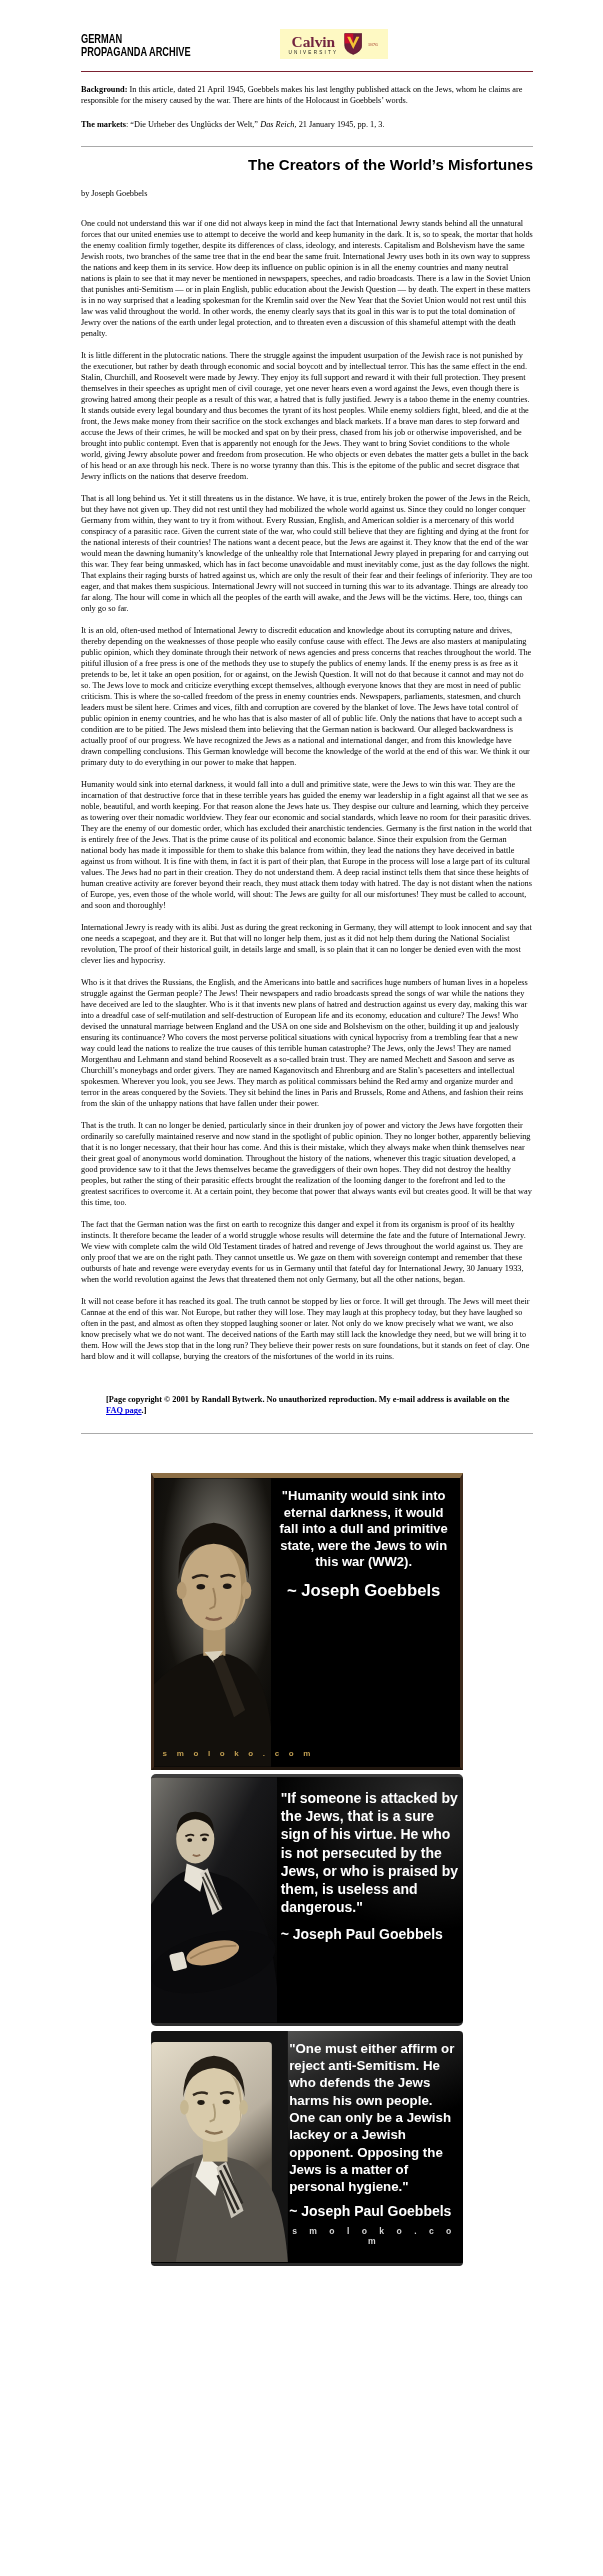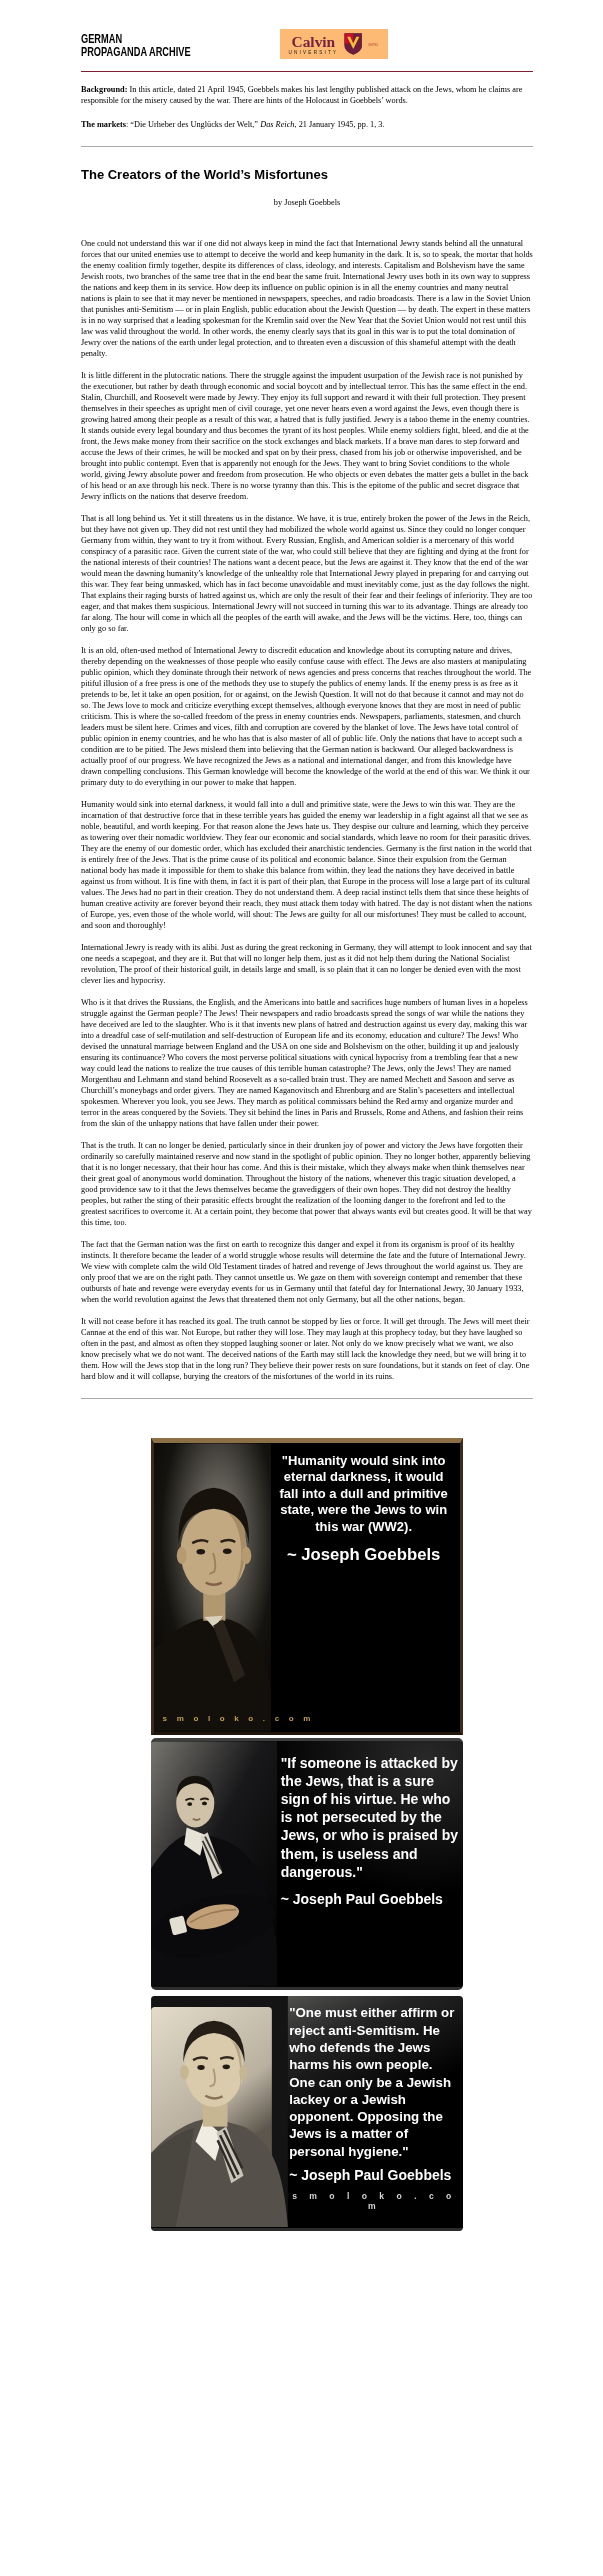--- a/index.html
+++ b/index.html
@@ -3,37 +3,37 @@
 <meta charset="utf-8">
 <style>
   html,body{margin:0;padding:0;background:#fff;}
   .page{width:604px;min-height:2576px;margin:0 auto;box-sizing:border-box;
         padding:28px 71px 11px 81px;font-family:"Liberation Serif",serif;color:#000;}
   
   .masthead{position:relative;height:38px;}
   .brand{font-family:"Liberation Sans",sans-serif;font-weight:bold;font-size:13.6px;
          line-height:0.95;transform:scaleX(.68);transform-origin:left center;
          letter-spacing:0;white-space:nowrap;padding-top:5px;}
-  .calvin-box{position:absolute;left:199px;top:1.2px;background:#fdba74;
+  .calvin-box{position:absolute;left:199px;top:1.2px;background:#fef9c3;
               padding:4.3px 10px 3.7px 8.6px;display:flex;align-items:center;gap:5.6px;}
   .calvin-stack{display:flex;flex-direction:column;align-items:center;}
   .calvin-word{font-family:"Liberation Serif",serif;font-weight:bold;font-size:15.4px;
                color:#73253f;line-height:1;}
   .calvin-univ{font-family:"Liberation Sans",sans-serif;font-size:4.6px;letter-spacing:2.2px;
                color:#1c1c1c;margin-top:1.2px;}
   .calvin-year{font-family:"Liberation Serif",serif;font-size:5px;color:#a33a2a;}
   .rule-maroon{border:none;border-top:1.9px solid #7b2130;margin:5px 0 0;}
   
   .intro p{font-size:8.3px;line-height:11px;margin:12.3px 0 0;}
   .rule-gray{border:none;border-top:1.2px solid #a9a9a9;margin:16px 0 0;}
-  .title{font-family:"Liberation Sans",sans-serif;font-weight:bold;font-size:13px;
-         text-align:left;margin:20px 0 0;}
-  .byline{text-align:center;font-size:8.3px;margin:16px 0 0;}
-  
-  .article{margin-top:31px;}
+  .title{font-family:"Liberation Sans",sans-serif;font-weight:bold;font-size:15px;
+         text-align:right;margin:9px 0 0;}
+  .byline{font-size:8.3px;margin:16px 0 0;}
+  
+  .article{margin-top:20px;}
   .article p{font-size:8.3px;line-height:11px;margin:0 0 11px;}
   
   .copyright{font-weight:bold;font-size:8.3px;line-height:11.7px;margin:32px 22px 0 25px;}
   a{cursor:pointer;}
   .lnk{color:#0000e0;text-decoration:underline;}
   .lnk-visited{color:#663366;text-decoration:underline;}
   .rule-footer{border:none;border-top:1.2px solid #aaa;margin:16px 0 0;}
   .goto p{font-size:9.3px;margin:15px 0 0;}
   
   .memes{width:312px;margin:39px auto 0;}
@@ -102,20 +102,21 @@
     <p>That is all long behind us. Yet it still threatens us in the distance. We have, it is true, entirely broken the power of the Jews in the Reich, but they have not given up. They did not rest until they had mobilized the whole world against us. Since they could no longer conquer Germany from within, they want to try it from without. Every Russian, English, and American soldier is a mercenary of this world conspiracy of a parasitic race. Given the current state of the war, who could still believe that they are fighting and dying at the front for the national interests of their countries! The nations want a decent peace, but the Jews are against it. They know that the end of the war would mean the dawning humanity’s knowledge of the unhealthy role that International Jewry played in preparing for and carrying out this war. They fear being unmasked, which has in fact become unavoidable and must inevitably come, just as the day follows the night. That explains their raging bursts of hatred against us, which are only the result of their fear and their feelings of inferiority. They are too eager, and that makes them suspicious. International Jewry will not succeed in turning this war to its advantage. Things are already too far along. The hour will come in which all the peoples of the earth will awake, and the Jews will be the victims. Here, too, things can only go so far.</p>
     <p>It is an old, often-used method of International Jewry to discredit education and knowledge about its corrupting nature and drives, thereby depending on the weaknesses of those people who easily confuse cause with effect. The Jews are also masters at manipulating public opinion, which they dominate through their network of news agencies and press concerns that reaches throughout the world. The pitiful illusion of a free press is one of the methods they use to stupefy the publics of enemy lands. If the enemy press is as free as it pretends to be, let it take an open position, for or against, on the Jewish Question. It will not do that because it cannot and may not do so. The Jews love to mock and criticize everything except themselves, although everyone knows that they are most in need of public criticism. This is where the so-called freedom of the press in enemy countries ends. Newspapers, parliaments, statesmen, and church leaders must be silent here. Crimes and vices, filth and corruption are covered by the blanket of love. The Jews have total control of public opinion in enemy countries, and he who has that is also master of all of public life. Only the nations that have to accept such a condition are to be pitied. The Jews mislead them into believing that the German nation is backward. Our alleged backwardness is actually proof of our progress. We have recognized the Jews as a national and international danger, and from this knowledge have drawn compelling conclusions. This German knowledge will become the knowledge of the world at the end of this war. We think it our primary duty to do everything in our power to make that happen.</p>
     <p>Humanity would sink into eternal darkness, it would fall into a dull and primitive state, were the Jews to win this war. They are the incarnation of that destructive force that in these terrible years has guided the enemy war leadership in a fight against all that we see as noble, beautiful, and worth keeping. For that reason alone the Jews hate us. They despise our culture and learning, which they perceive as towering over their nomadic worldview. They fear our economic and social standards, which leave no room for their parasitic drives. They are the enemy of our domestic order, which has excluded their anarchistic tendencies. Germany is the first nation in the world that is entirely free of the Jews. That is the prime cause of its political and economic balance. Since their expulsion from the German national body has made it impossible for them to shake this balance from within, they lead the nations they have deceived in battle against us from without. It is fine with them, in fact it is part of their plan, that Europe in the process will lose a large part of its cultural values. The Jews had no part in their creation. They do not understand them. A deep racial instinct tells them that since these heights of human creative activity are forever beyond their reach, they must attack them today with hatred. The day is not distant when the nations of Europe, yes, even those of the whole world, will shout: The Jews are guilty for all our misfortunes! They must be called to account, and soon and thoroughly!</p>
     <p>International Jewry is ready with its alibi. Just as during the great reckoning in Germany, they will attempt to look innocent and say that one needs a scapegoat, and they are it. But that will no longer help them, just as it did not help them during the National Socialist revolution, The proof of their historical guilt, in details large and small, is so plain that it can no longer be denied even with the most clever lies and hypocrisy.</p>
     <p>Who is it that drives the Russians, the English, and the Americans into battle and sacrifices huge numbers of human lives in a hopeless struggle against the German people? The Jews! Their newspapers and radio broadcasts spread the songs of war while the nations they have deceived are led to the slaughter. Who is it that invents new plans of hatred and destruction against us every day, making this war into a dreadful case of self-mutilation and self-destruction of European life and its economy, education and culture? The Jews! Who devised the unnatural marriage between England and the USA on one side and Bolshevism on the other, building it up and jealously ensuring its continuance? Who covers the most perverse political situations with cynical hypocrisy from a trembling fear that a new way could lead the nations to realize the true causes of this terrible human catastrophe? The Jews, only the Jews! They are named Morgenthau and Lehmann and stand behind Roosevelt as a so-called brain trust. They are named Mechett and Sasoon and serve as Churchill’s moneybags and order givers. They are named Kaganovitsch and Ehrenburg and are Stalin’s pacesetters and intellectual spokesmen. Wherever you look, you see Jews. They march as political commissars behind the Red army and organize murder and terror in the areas conquered by the Soviets. They sit behind the lines in Paris and Brussels, Rome and Athens, and fashion their reins from the skin of the unhappy nations that have fallen under their power.</p>
     <p>That is the truth. It can no longer be denied, particularly since in their drunken joy of power and victory the Jews have forgotten their ordinarily so carefully maintained reserve and now stand in the spotlight of public opinion. They no longer bother, apparently believing that it is no longer necessary, that their hour has come. And this is their mistake, which they always make when think themselves near their great goal of anonymous world domination. Throughout the history of the nations, whenever this tragic situation developed, a good providence saw to it that the Jews themselves became the gravediggers of their own hopes. They did not destroy the healthy peoples, but rather the sting of their parasitic effects brought the realization of the looming danger to the forefront and led to the greatest sacrifices to overcome it. At a certain point, they become that power that always wants evil but creates good. It will be that way this time, too.</p>
     <p>The fact that the German nation was the first on earth to recognize this danger and expel it from its organism is proof of its healthy instincts. It therefore became the leader of a world struggle whose results will determine the fate and the future of International Jewry. We view with complete calm the wild Old Testament tirades of hatred and revenge of Jews throughout the world against us. They are only proof that we are on the right path. They cannot unsettle us. We gaze on them with sovereign contempt and remember that these outbursts of hate and revenge were everyday events for us in Germany until that fateful day for International Jewry, 30 January 1933, when the world revolution against the Jews that threatened them not only Germany, but all the other nations, began.</p>
     <p>It will not cease before it has reached its goal. The truth cannot be stopped by lies or force. It will get through. The Jews will meet their Cannae at the end of this war. Not Europe, but rather they will lose. They may laugh at this prophecy today, but they have laughed so often in the past, and almost as often they stopped laughing sooner or later. Not only do we know precisely what we want, we also know precisely what we do not want. The deceived nations of the Earth may still lack the knowledge they need, but we will bring it to them. How will the Jews stop that in the long run? They believe their power rests on sure foundations, but it stands on feet of clay. One hard blow and it will collapse, burying the creators of the misfortunes of the world in its ruins.</p>
   </div>
 
+  <div class="copyright"><span>[Page copyright © 2001 by Randall Bytwerk. No unauthorized reproduction. My e-mail address is available on the </span><a class="lnk">FAQ page</a><span>.]</span></div>
 
   <hr class="rule-footer">
 
 
   <div class="memes">
 
     <div class="panel panel1">
       <svg width="117" height="289" viewBox="0 0 190 468">
         <defs>
           <radialGradient id="pg1" cx="55%" cy="32%" r="70%">

